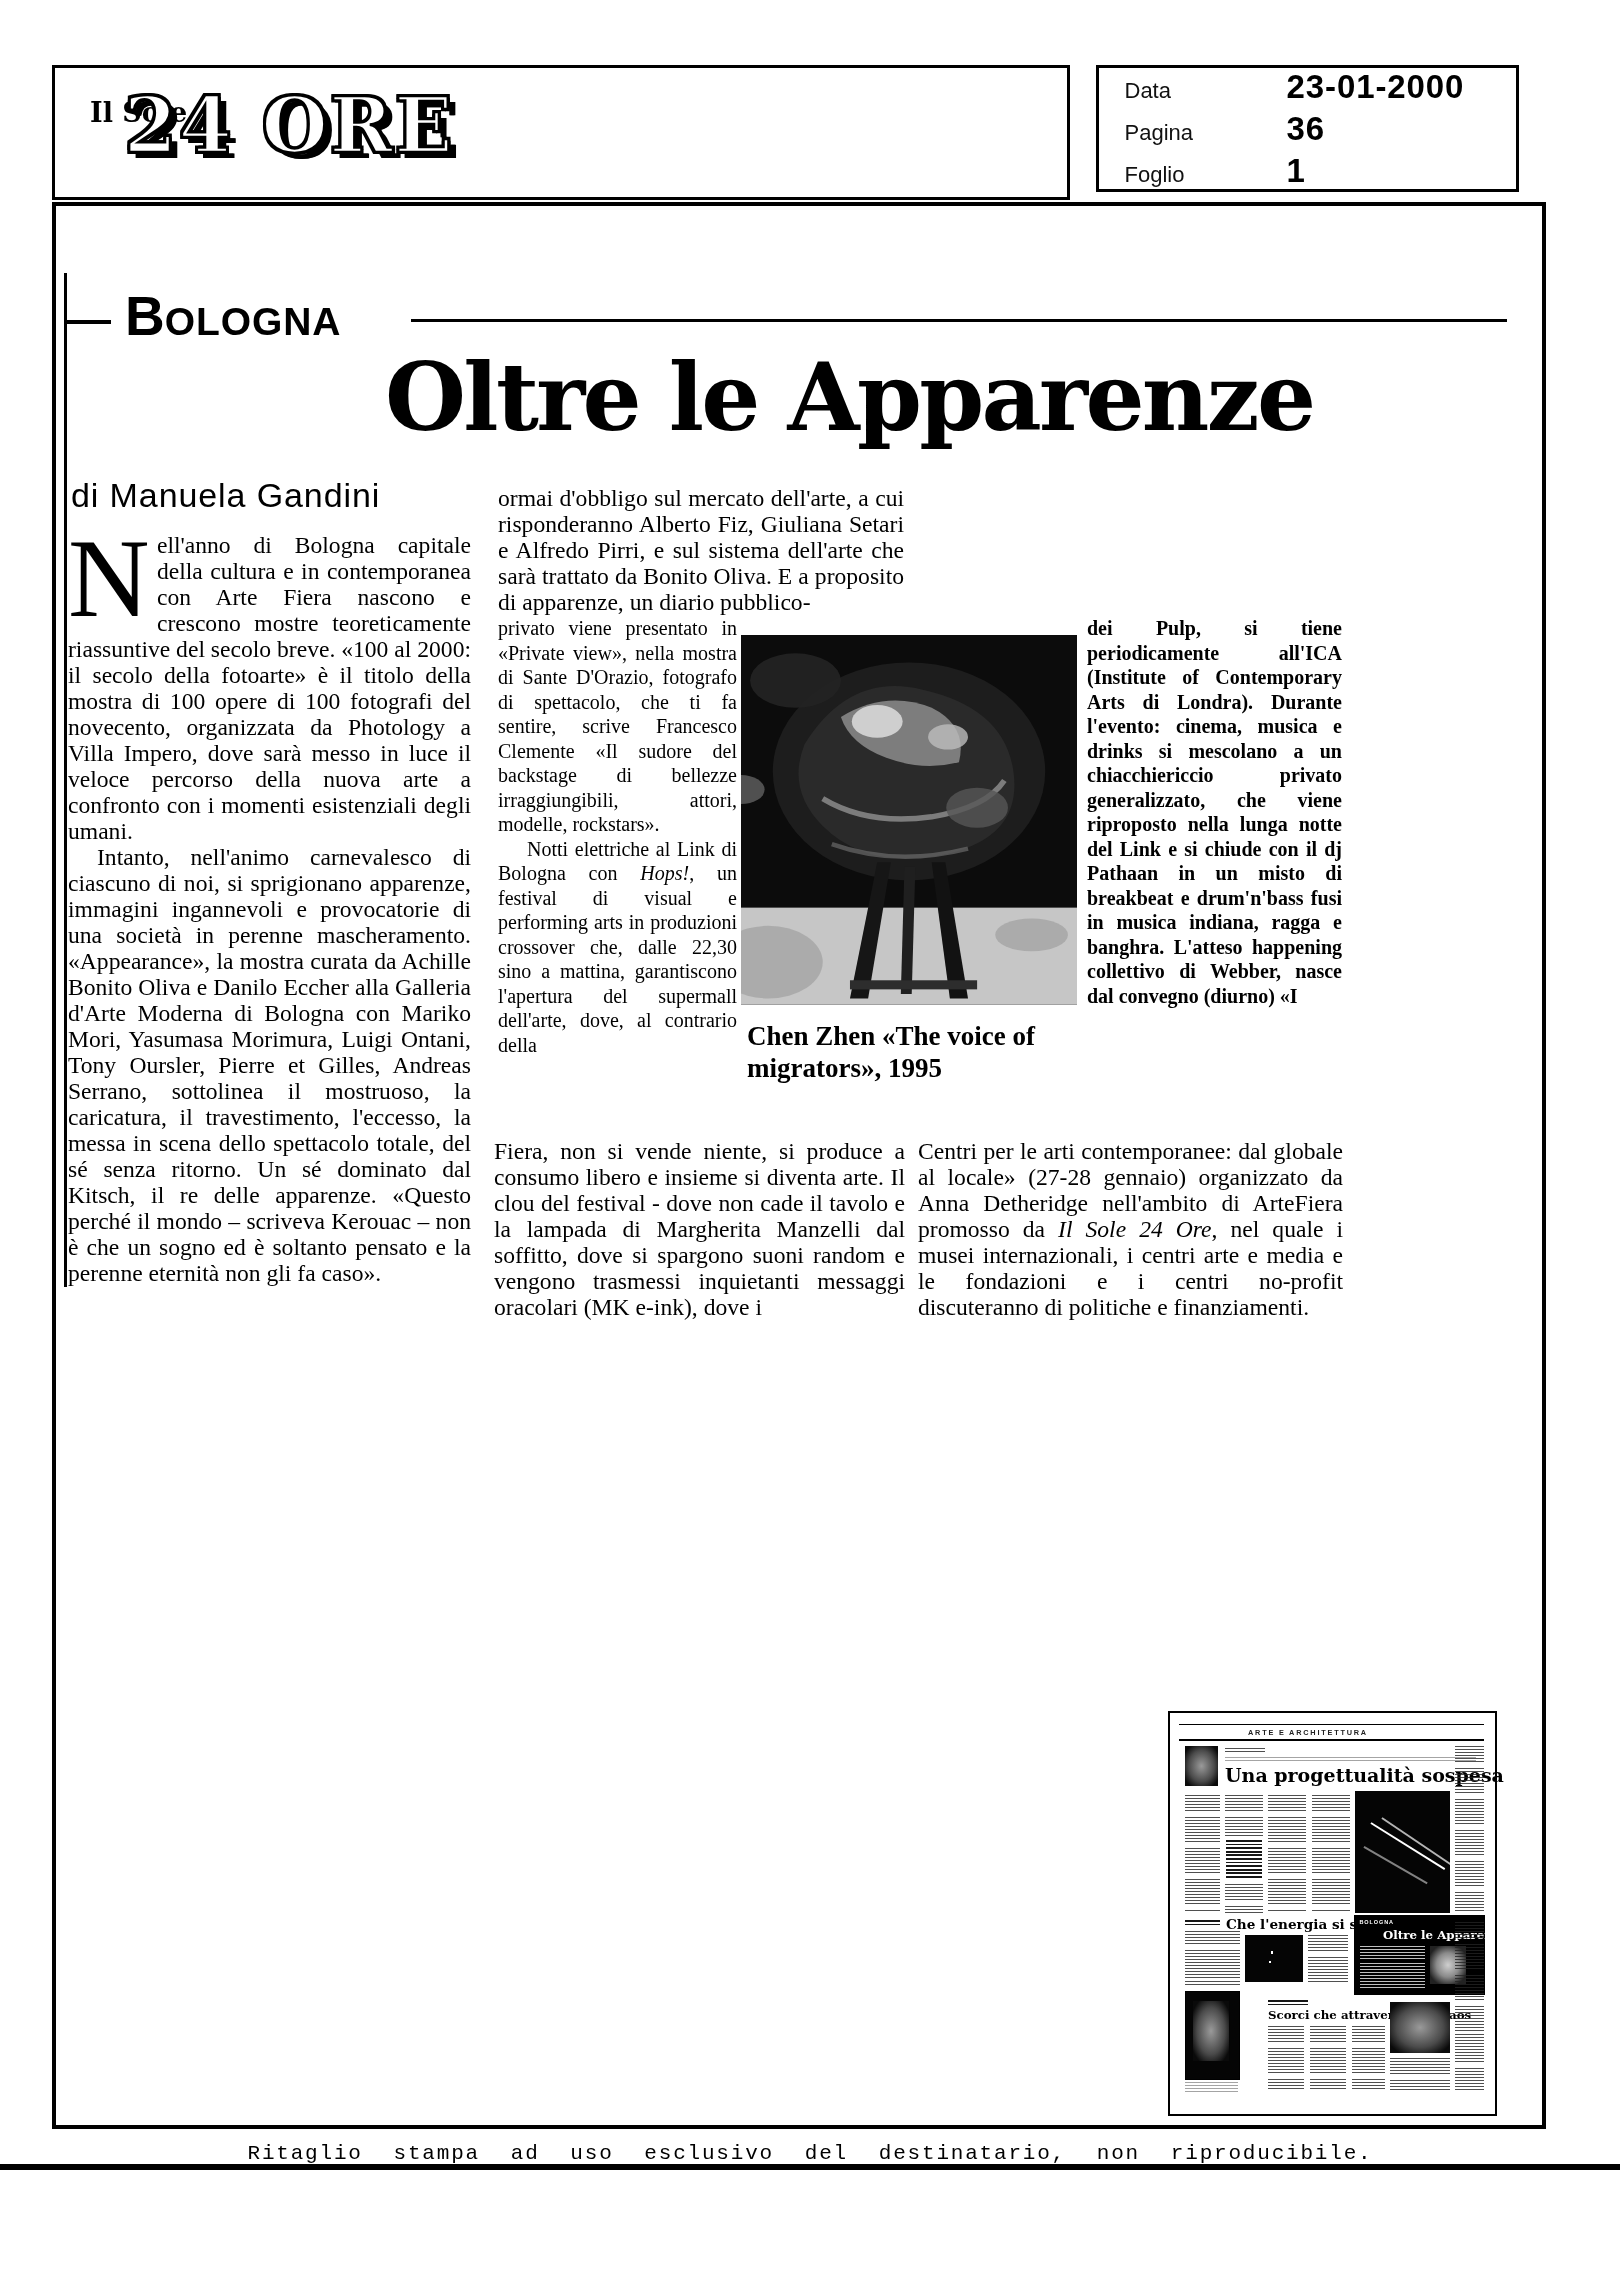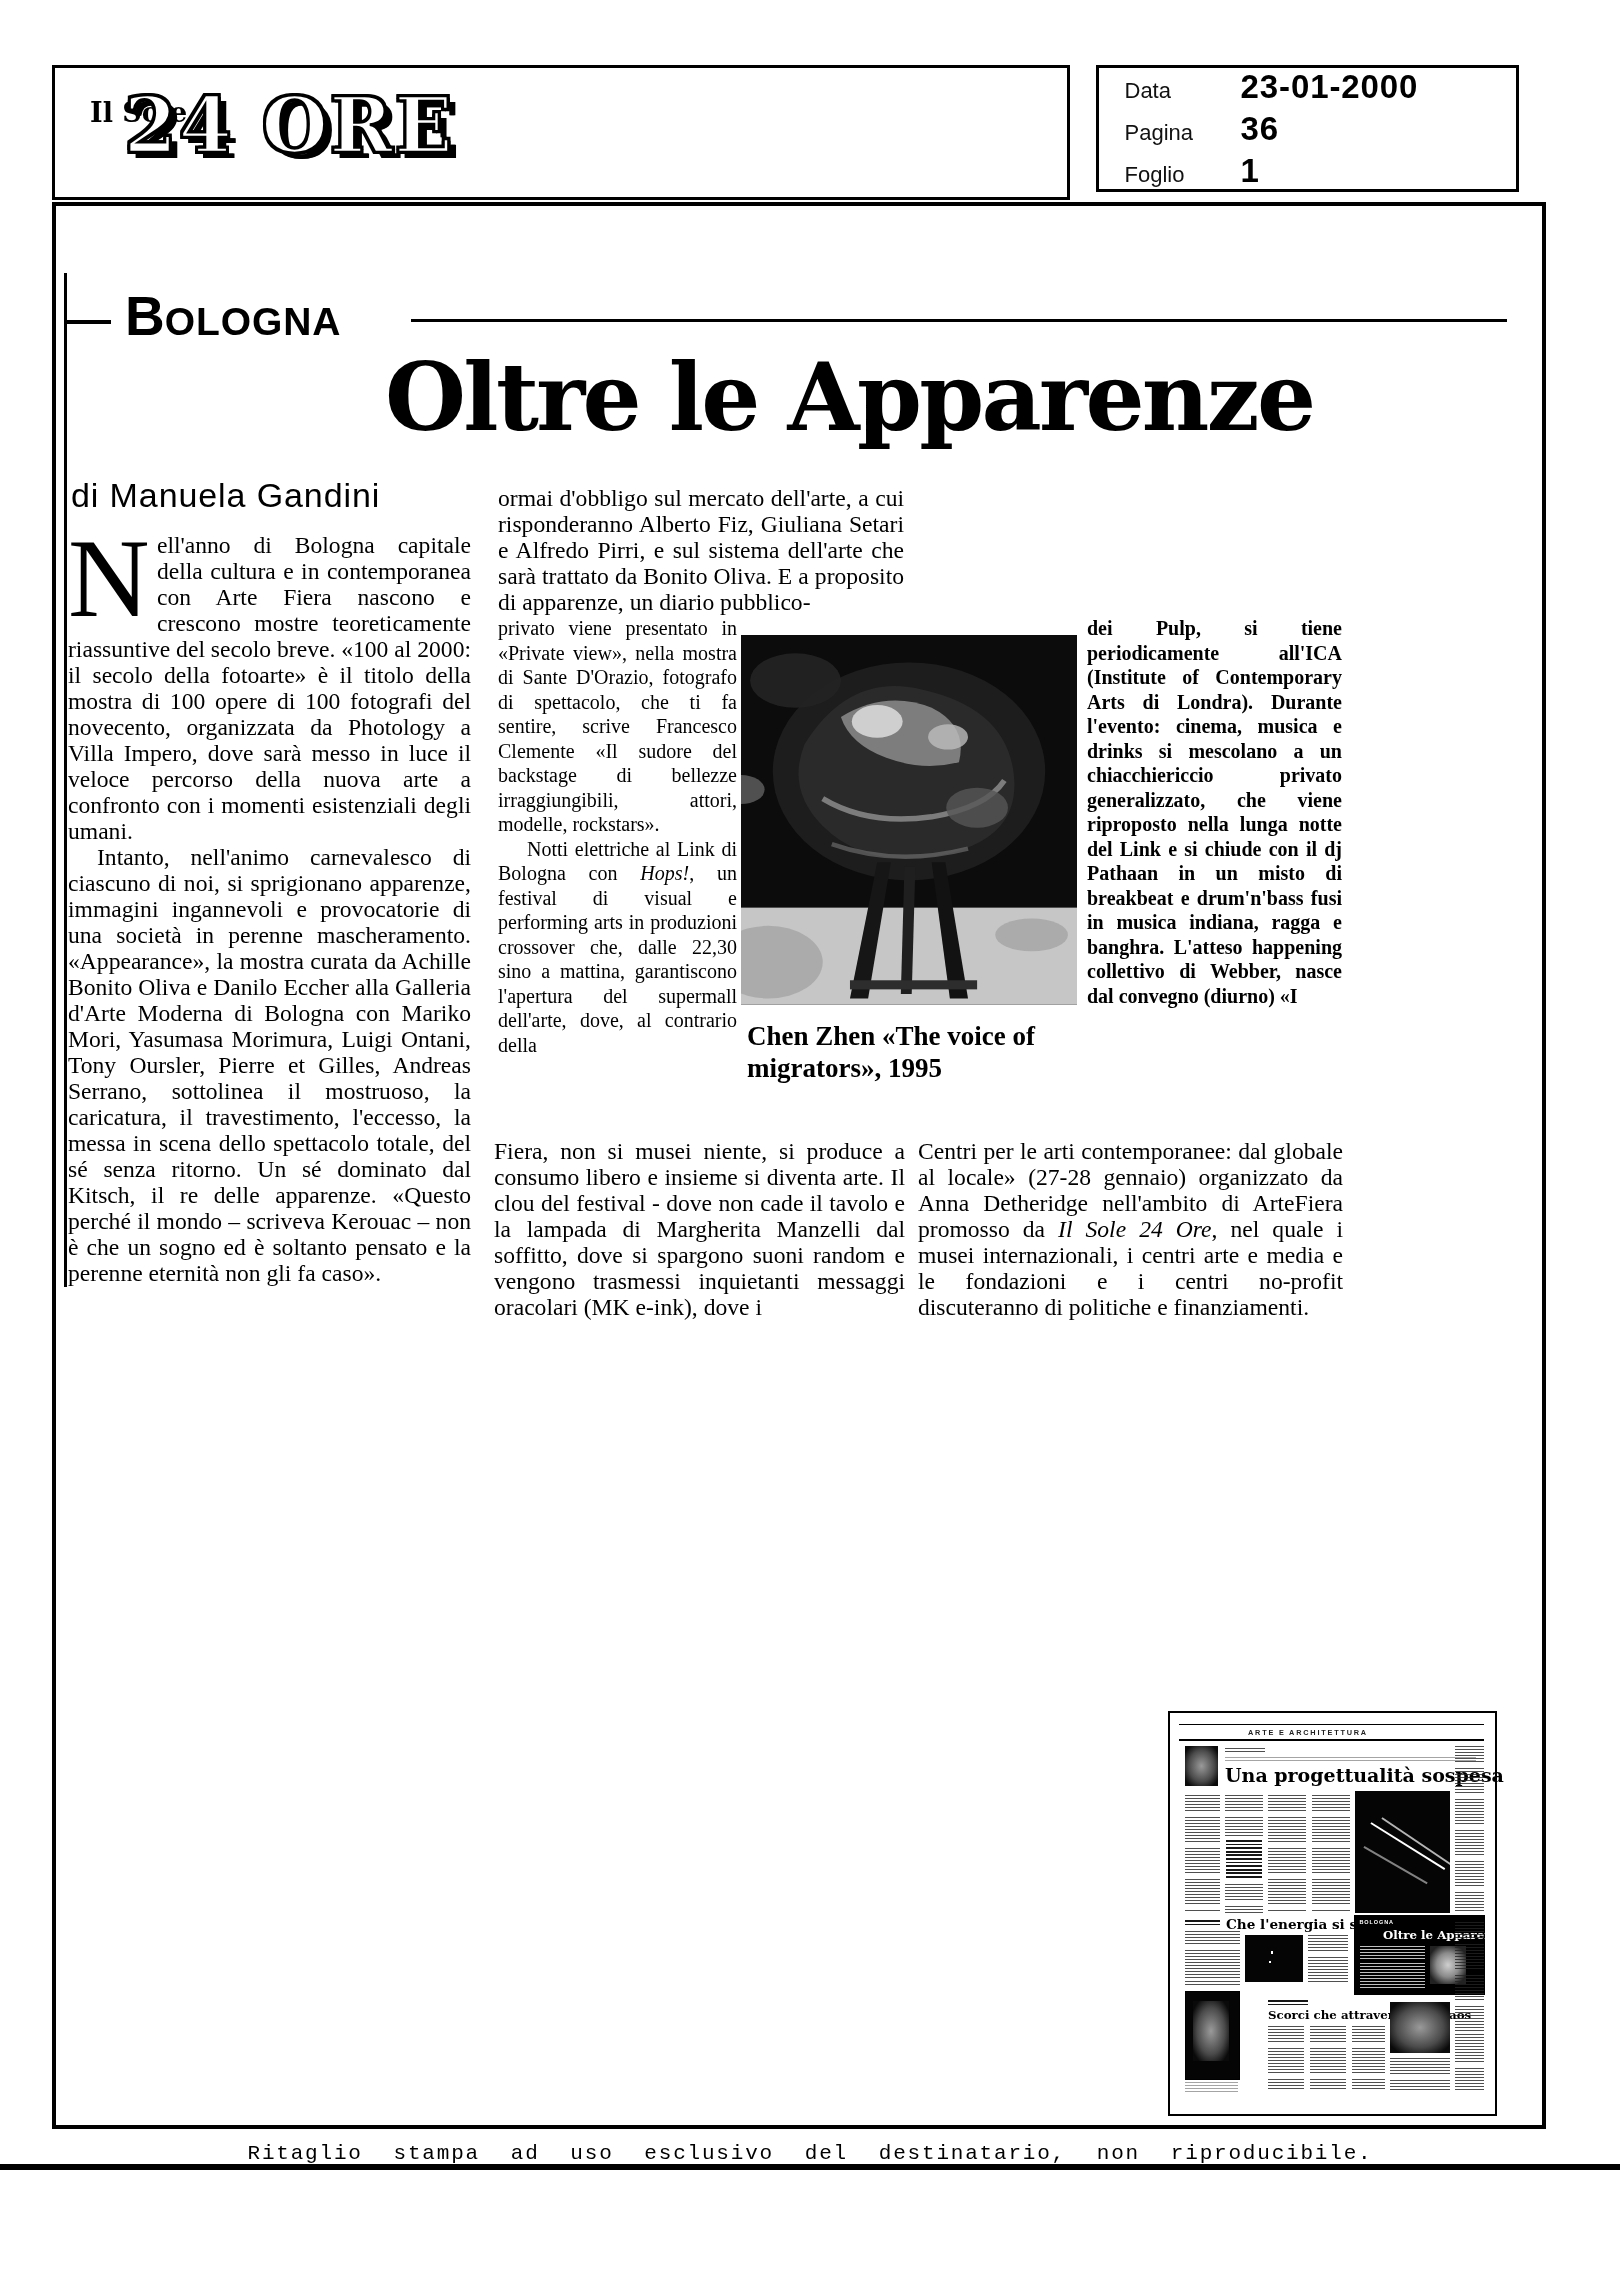--- a/index.html
+++ b/index.html
@@ -4,21 +4,21 @@
 <style>
   html,body{margin:0;padding:0;background:#fff;}
   .page{position:relative;width:1620px;height:2273px;background:#fff;overflow:hidden;
         font-family:"Liberation Serif",serif;color:#000;}
   .abs{position:absolute;}
 
   
   .logo-box{left:52px;top:65px;width:1012px;height:129px;border:3.6px solid #000;}
   .meta-box{left:1096px;top:65px;width:423px;height:127px;border:3.6px solid #000;
             display:flex;flex-direction:column;justify-content:center;gap:9px;padding-left:25.5px;box-sizing:border-box;}
-  .meta-row{display:flex;align-items:baseline;}
+  .meta-row{display:flex;align-items:baseline;gap:46px;}
   .meta-label{font:400 22px/1 "Liberation Sans",sans-serif;width:116px;color:#111;}
   .meta-value{font:700 33px/1 "Liberation Sans",sans-serif;letter-spacing:0.9px;}
 
   .logo-prefix{left:35px;top:31px;font:700 27px/1 "DejaVu Serif",serif;}
   .logo-main{left:69px;top:20px;font:700 76px/1 "DejaVu Serif",serif;color:#fff;
              -webkit-text-stroke:2.7px #000;
              text-shadow:-1.8px -1.8px 0 #000,1.8px -1.8px 0 #000,-1.8px 1.8px 0 #000,1.8px 1.8px 0 #000,6.4px 5.5px 0 #000,7.3px 6.4px 0 #000;
              letter-spacing:1.8px;}
 
   
@@ -123,21 +123,21 @@
   </div>
 
   <div class="abs bodytext col2a">
     <p>ormai d'obbligo sul mercato dell'arte, a cui risponderanno Alberto Fiz, Giuliana Setari e Alfredo Pirri, e sul sistema dell'arte che sarà trattato da Bonito Oliva. E a proposito di apparenze, un diario pubblico-</p>
   </div>
   <div class="abs bodytext narrow col2b">
     <p>privato viene presentato in «Private view», nella mostra di Sante D'Orazio, fotografo di spettacolo, che ti fa sentire, scrive Francesco Clemente «Il sudore del backstage di bellezze irraggiungibili, attori, modelle, rockstars».</p>
     <p class="indent"><span>Notti elettriche al Link di Bologna con </span><span class="ital">Hops!</span><span>, un festival di visual e performing arts in produzioni crossover che, dalle 22,30 sino a mattina, garantiscono l'apertura del supermall dell'arte, dove, al contrario della</span></p>
   </div>
   <div class="abs bodytext col2c">
-    <p>Fiera, non si musei niente, si produce a consumo libero e insieme si diventa arte. Il clou del festival - dove non cade il tavolo e la lampada di Margherita Manzelli dal soffitto, dove si spargono suoni random e vengono trasmessi inquietanti messaggi oracolari (MK e-ink), dove i</p>
+    <p>Fiera, non si vende niente, si produce a consumo libero e insieme si diventa arte. Il clou del festival - dove non cade il tavolo e la lampada di Margherita Manzelli dal soffitto, dove si spargono suoni random e vengono trasmessi inquietanti messaggi oracolari (MK e-ink), dove i</p>
   </div>
 
   <div class="abs bodytext narrow col3b">
     <p>dei Pulp, si tiene periodicamente all'ICA (Institute of Contemporary Arts di Londra). Durante l'evento: cinema, musica e drinks si mescolano a un chiacchiericcio privato generalizzato, che viene riproposto nella lunga notte del Link e si chiude con il dj Pathaan in un misto di breakbeat e drum'n'bass fusi in musica indiana, ragga e banghra. L'atteso happening collettivo di Webber, nasce dal convegno (diurno) «I</p>
   </div>
   <div class="abs bodytext col3c">
     <p><span>Centri per le arti contemporanee: dal globale al locale» (27-28 gennaio) organizzato da Anna Detheridge nell'ambito di ArteFiera promosso da </span><span class="ital">Il Sole 24 Ore</span><span>, nel quale i musei internazionali, i centri arte e media e le fondazioni e i centri no-profit discuteranno di politiche e finanziamenti.</span></p>
   </div>
 
   <div class="abs photo">

